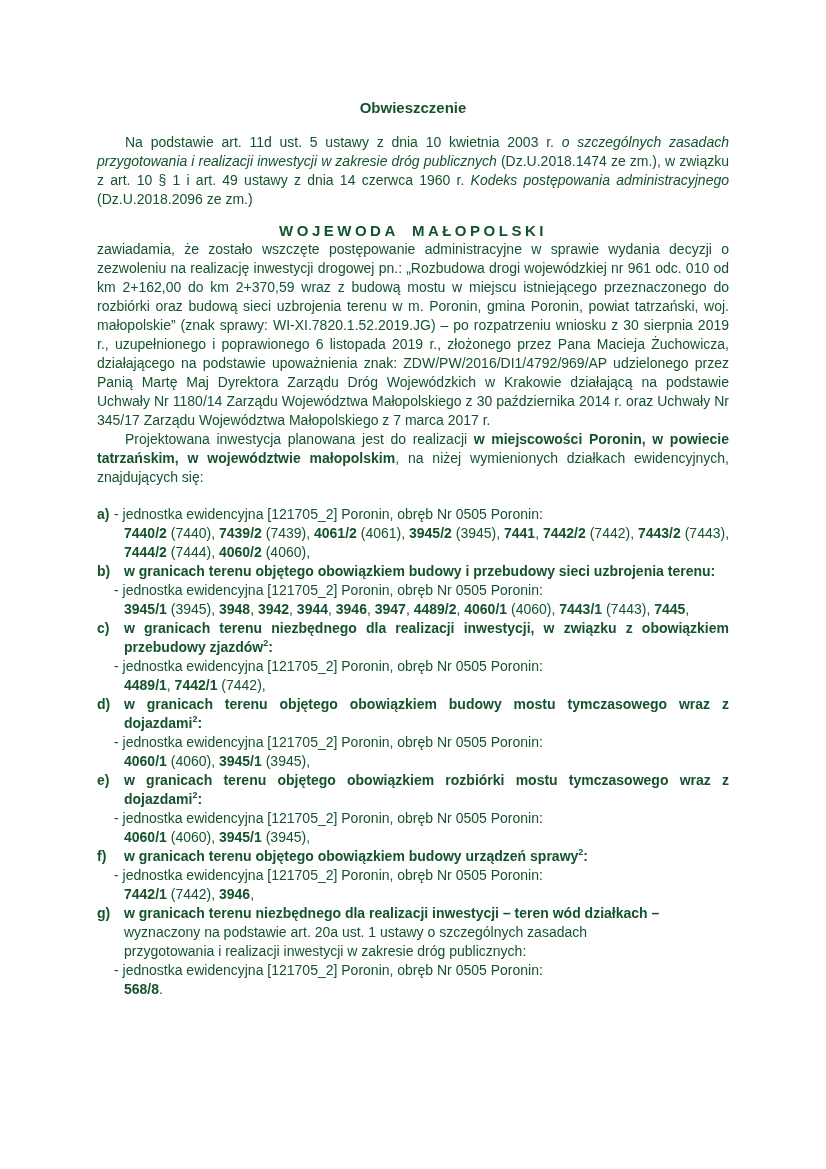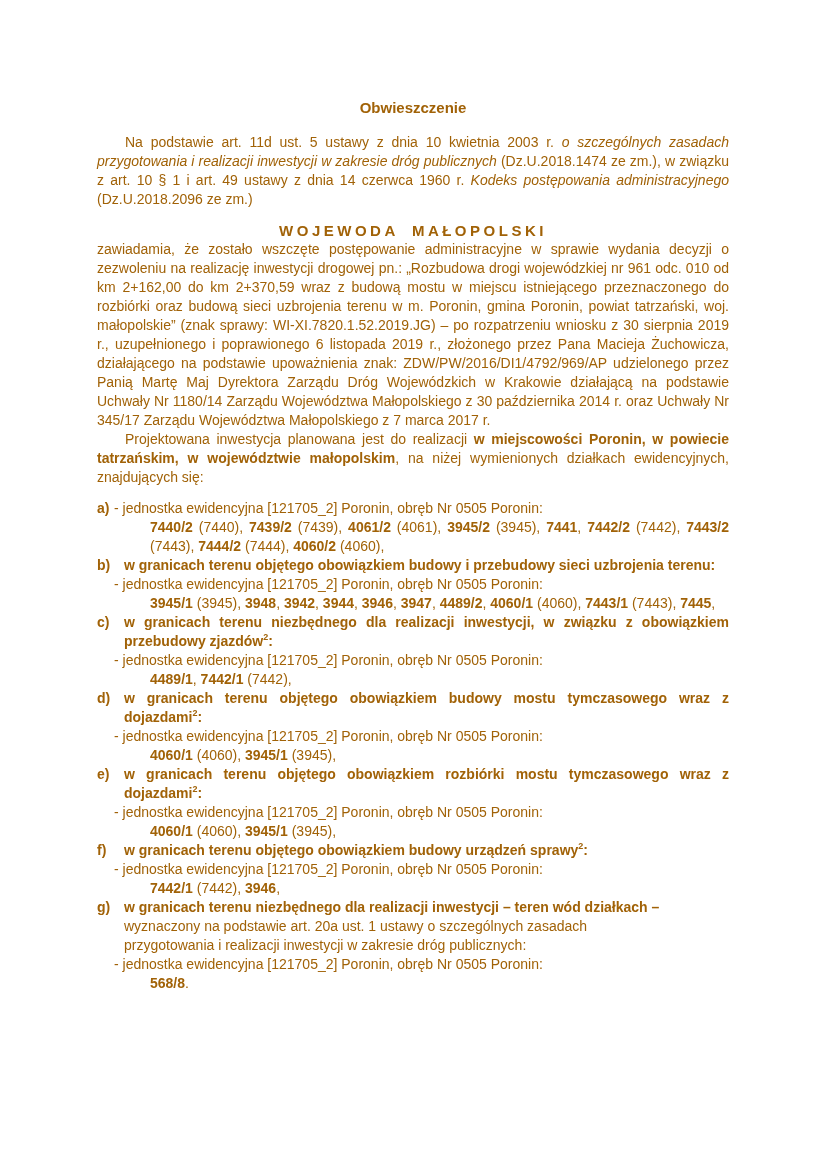--- a/index.html
+++ b/index.html
@@ -3,21 +3,21 @@
 <meta charset="utf-8">
 <style>
   * { margin: 0; padding: 0; box-sizing: border-box; }
   html, body { background: #ffffff; }
   .page {
     position: relative;
     width: 826px;
     height: 1046px;
     margin: 0 auto;
     background: #ffffff;
-    color: #a16207;
+    color: #14532d;
     font-family: "Liberation Sans", "DejaVu Sans", sans-serif;
     font-size: 14px;
     line-height: 19px;
     overflow: hidden;
   }
   .content { padding: 98px 97px 0 97px; }
 
   .doc-title {
     text-align: center;
     font-weight: bold;
@@ -29,38 +29,38 @@
     font-weight: bold;
     font-size: 15px;
     letter-spacing: 3.5px;
     word-spacing: 6px;
     margin-bottom: 0;
   }
   .para { text-align: justify; }
   .para.indent { text-indent: 28px; }
   .legal-basis { margin-bottom: 12px; }
   .notice { margin-bottom: 0; }
-  .location { margin-bottom: 12px; }
+  .location { margin-bottom: 18px; }
 
   .run-r { font-weight: normal; font-style: normal; }
   .run-b { font-weight: bold; }
   .run-i { font-style: italic; }
   .run-sup, .run-bsup {
     font-size: 9px;
     vertical-align: super;
     line-height: 0;
   }
   .run-bsup { font-weight: bold; }
 
   .plots-list { }
   .plot-item { position: relative; padding-left: 27px; }
   .plot-label { position: absolute; left: 0; top: 0; font-weight: bold; }
   .plot-heading { text-align: justify; }
   .unit-line { margin-left: -10px; text-align: left; }
-  .parcels { text-align: justify; margin-left: 26px; }
+  .parcels { text-align: justify; }
 </style>
 </head>
 <body>
 
 <div class="page">
   <div class="content">
 
     <div class="doc-title">Obwieszczenie</div>
 
     <p class="para indent legal-basis"><span class="run-r">Na podstawie art. 11d ust. 5 ustawy z dnia 10 kwietnia 2003 r. </span><span class="run-i">o szczególnych zasadach przygotowania i realizacji inwestycji w zakresie dróg publicznych</span><span class="run-r"> (Dz.U.2018.1474 ze zm.), w związku z art. 10 § 1 i art. 49 ustawy z dnia 14 czerwca 1960 r. </span><span class="run-i">Kodeks postępowania administracyjnego</span><span class="run-r"> (Dz.U.2018.2096 ze zm.)</span></p>

